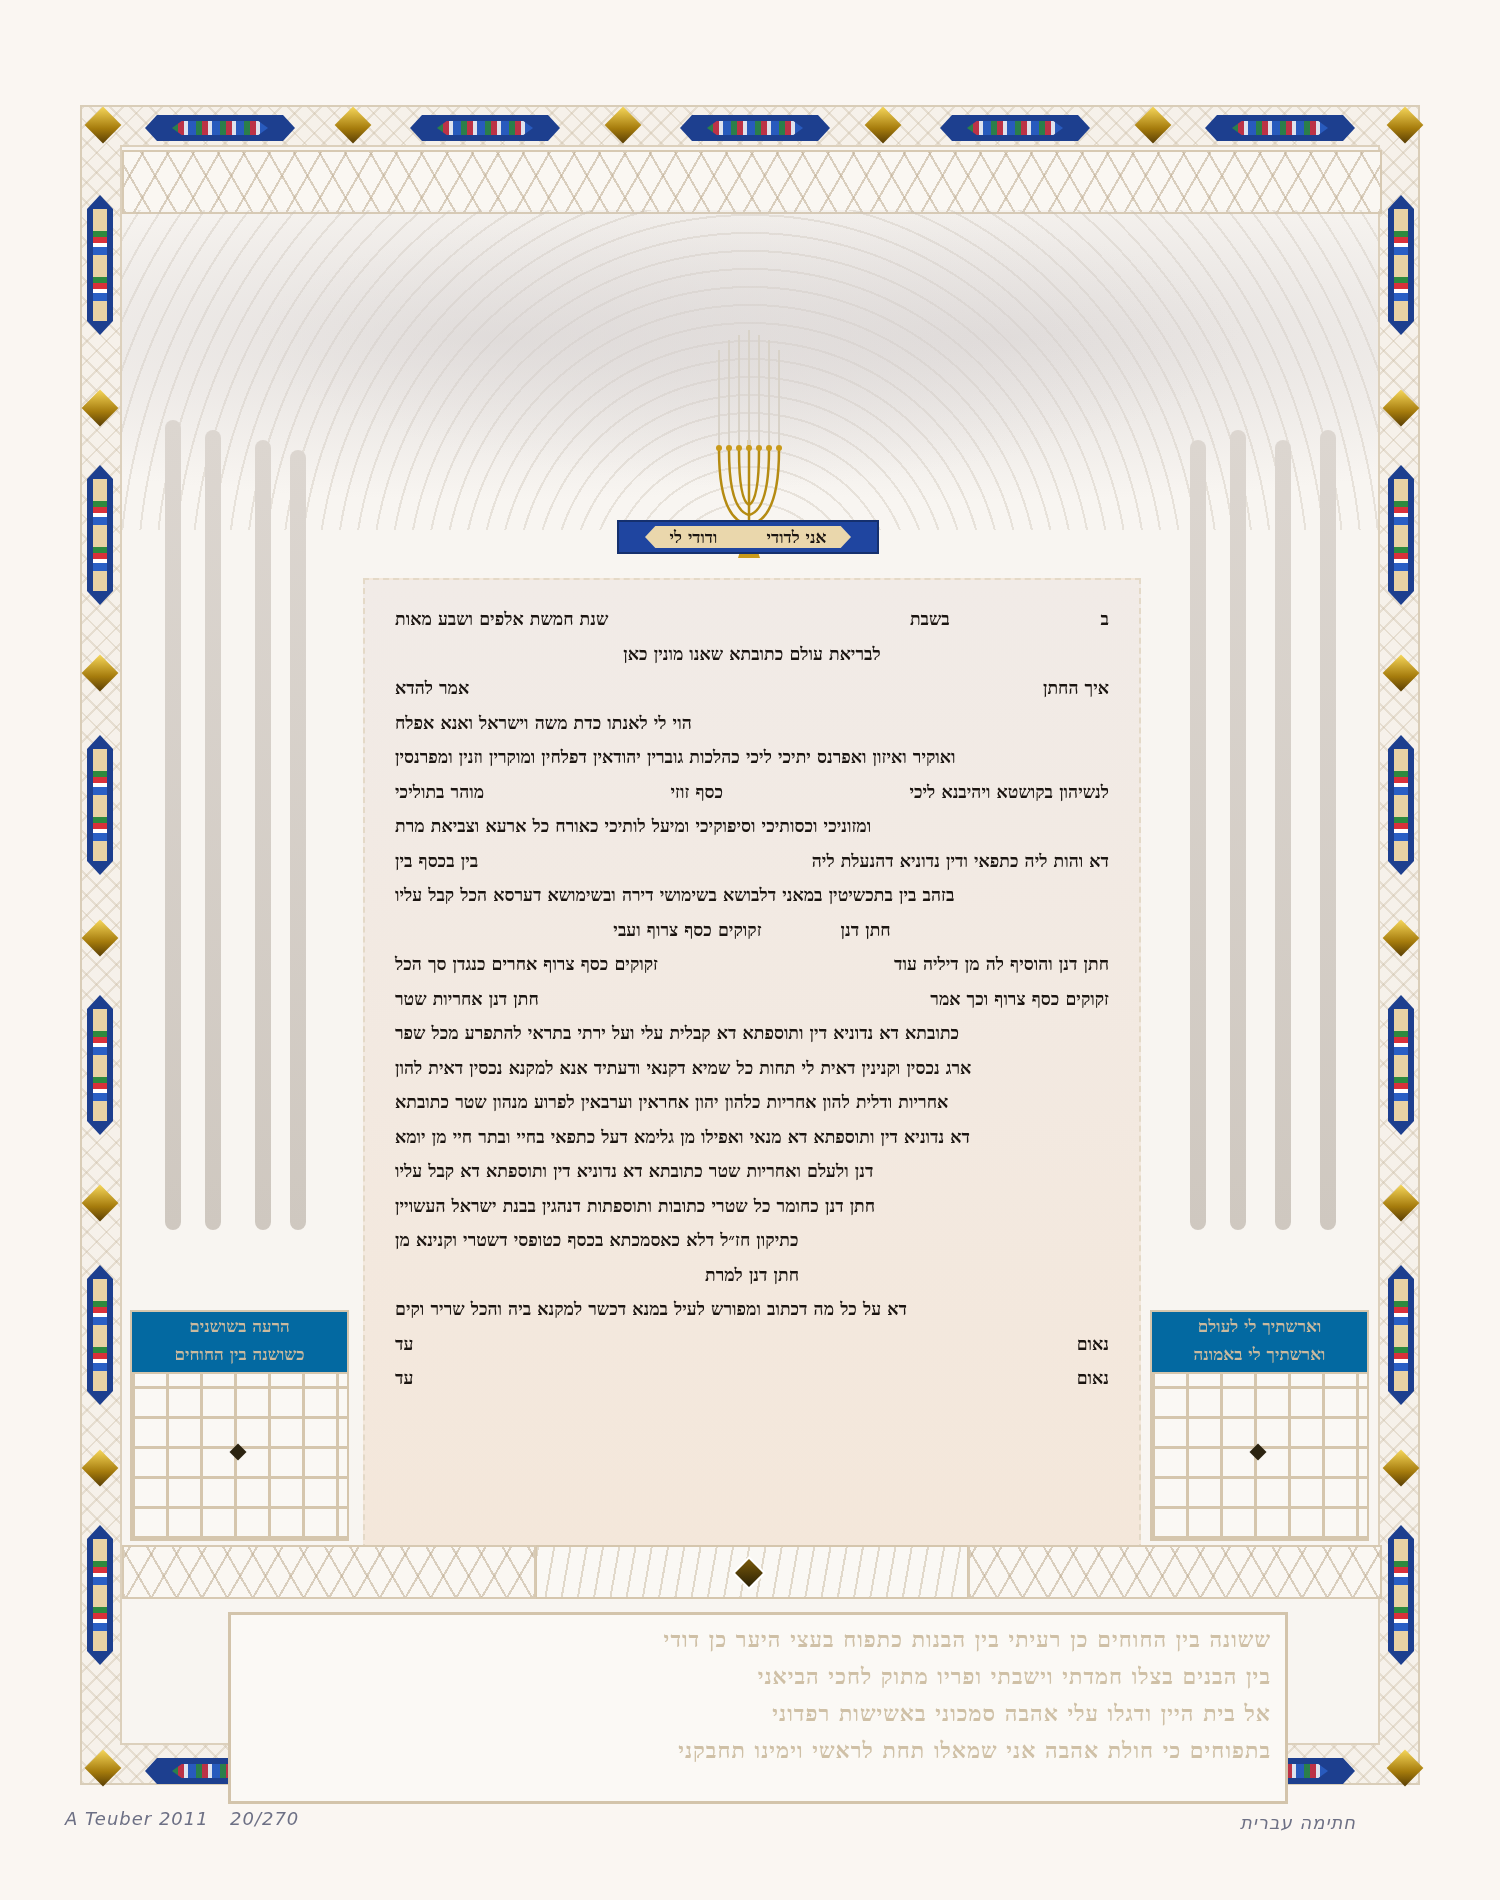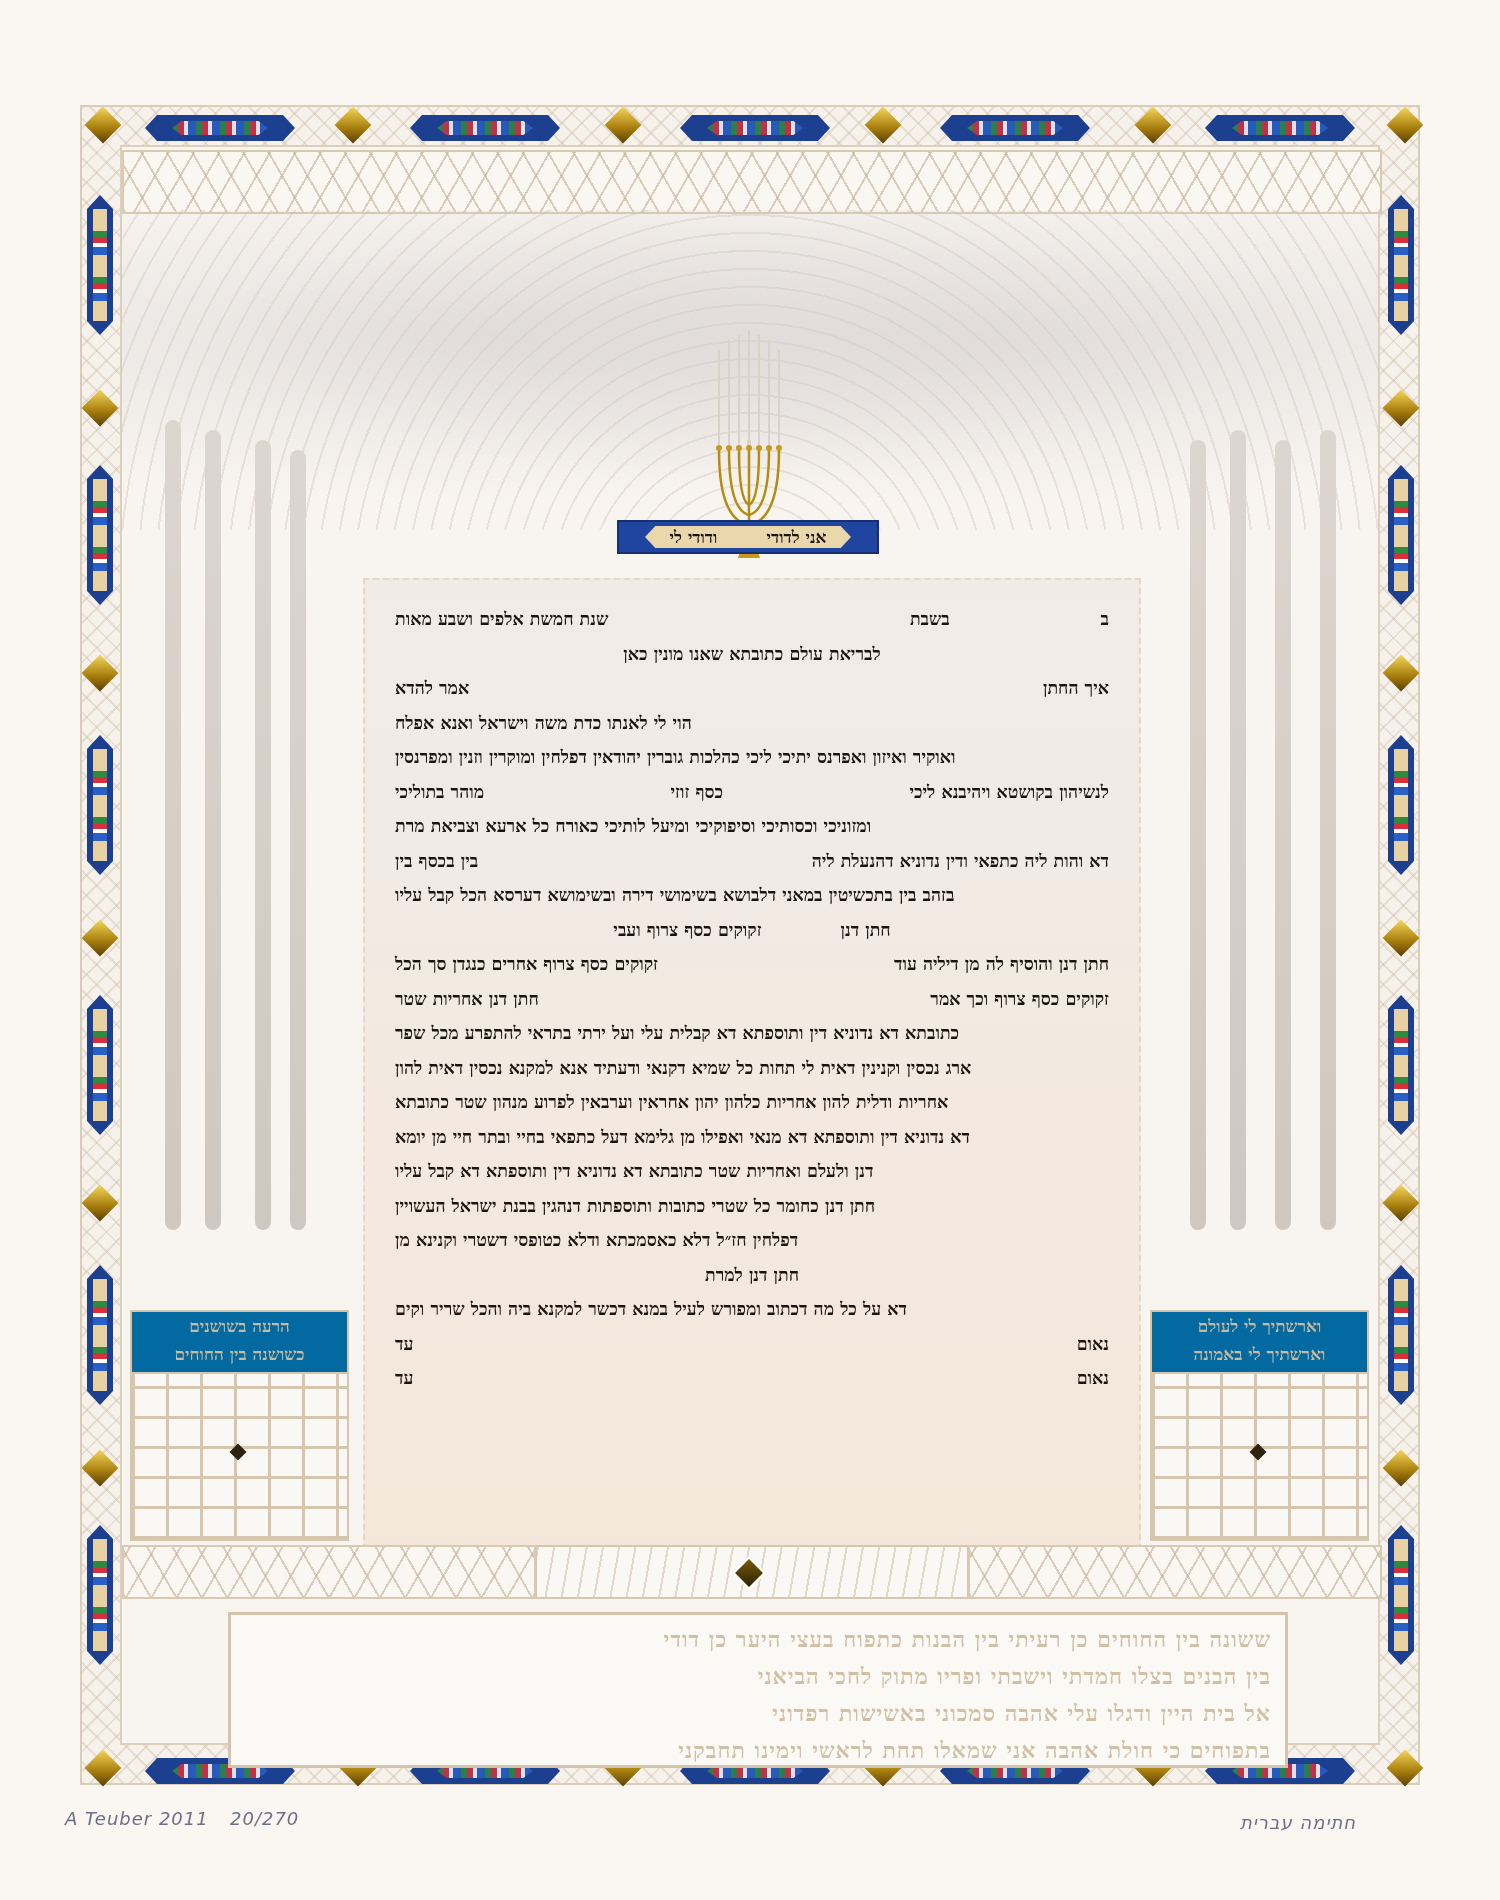--- a/index.html
+++ b/index.html
@@ -41,21 +41,21 @@
   .banner{position:absolute;left:617px;top:520px;width:262px;height:34px;background:#1f45a0;border:2px solid #15306e;box-sizing:border-box;}
   .banner-inner{position:absolute;left:26px;right:26px;top:4px;bottom:4px;background:#ead7ac;clip-path:polygon(5% 0,95% 0,100% 50%,95% 100%,5% 100%,0 50%);direction:rtl;display:flex;justify-content:space-around;align-items:center;font-weight:bold;font-size:17px;color:#1a1410;}
   .menorah{position:absolute;left:714px;top:330px;width:70px;height:230px;}
   
   .side-quote{position:absolute;width:215px;height:62px;border:2px solid #d5c6ad;background:#0369a1;direction:rtl;text-align:center;color:#c9b99e;font-size:17px;line-height:28px;font-weight:bold;}
   .grid-box{position:absolute;border:2px solid #d5c6ad;background:
      repeating-linear-gradient(90deg,#d5c6ad 0 3px,transparent 3px 34px),
      repeating-linear-gradient(0deg,#d5c6ad 0 3px,transparent 3px 30px),#faf8f4;}
   .grid-box .diamond{position:absolute;width:12px;height:12px;background:#2c2410;transform:rotate(45deg);}
   
-  .verse{position:absolute;left:228px;top:1612px;width:1060px;height:156px;border:3px solid #d3c4ab;background:#fbf9f5;direction:rtl;color:#cfc0a6;font-size:22px;line-height:37px;font-weight:bold;padding:6px 14px;box-sizing:border-box;text-align:justify;letter-spacing:1px;}
+  .verse{position:absolute;left:228px;top:1612px;width:1060px;height:192px;border:3px solid #d3c4ab;background:#fbf9f5;direction:rtl;color:#cfc0a6;font-size:22px;line-height:37px;font-weight:bold;padding:6px 14px;box-sizing:border-box;text-align:justify;letter-spacing:1px;}
   .mid-orn{position:absolute;left:535px;top:1545px;width:430px;height:50px;border:2px solid #d5c6ad;background:
      repeating-linear-gradient(100deg, rgba(200,185,160,.5) 0 2px, transparent 2px 16px),#faf8f4;}
   .mid-orn .diamond{position:absolute;left:200px;top:14px;width:20px;height:20px;background:linear-gradient(135deg,#7a5a0a,#2b2105);transform:rotate(45deg);border:2px solid #fff;}
   .signature{position:absolute;font-family:"DejaVu Sans",sans-serif;font-style:italic;color:#6d7085;font-size:18px;letter-spacing:1px;}
 </style>
 </head>
 <body>
 
 <div class="artwork">
   <div class="frame"></div>
@@ -229,21 +229,21 @@
       <div class="kline start">
         <span>דא נדוניא דין ותוספתא דא מנאי ואפילו מן גלימא דעל כתפאי בחיי ובתר חיי מן יומא</span>
       </div>
       <div class="kline start">
         <span>דנן ולעלם ואחריות שטר כתובתא דא נדוניא דין ותוספתא דא קבל עליו</span>
       </div>
       <div class="kline start">
         <span>חתן דנן כחומר כל שטרי כתובות ותוספתות דנהגין בבנת ישראל העשויין</span>
       </div>
       <div class="kline start">
-        <span>דפלחין חז״ל דלא כאסמכתא ודלא כטופסי דשטרי וקנינא מן</span>
+        <span>כתיקון חז״ל דלא כאסמכתא בכסף כטופסי דשטרי וקנינא מן</span>
       </div>
       <div class="kline center">
         <span>חתן דנן למרת</span>
       </div>
       <div class="kline start">
         <span>דא על כל מה דכתוב ומפורש לעיל במנא דכשר למקנא ביה והכל שריר וקים</span>
       </div>
       <div class="kline">
         <span>נאום</span>
         <span>עד</span>

